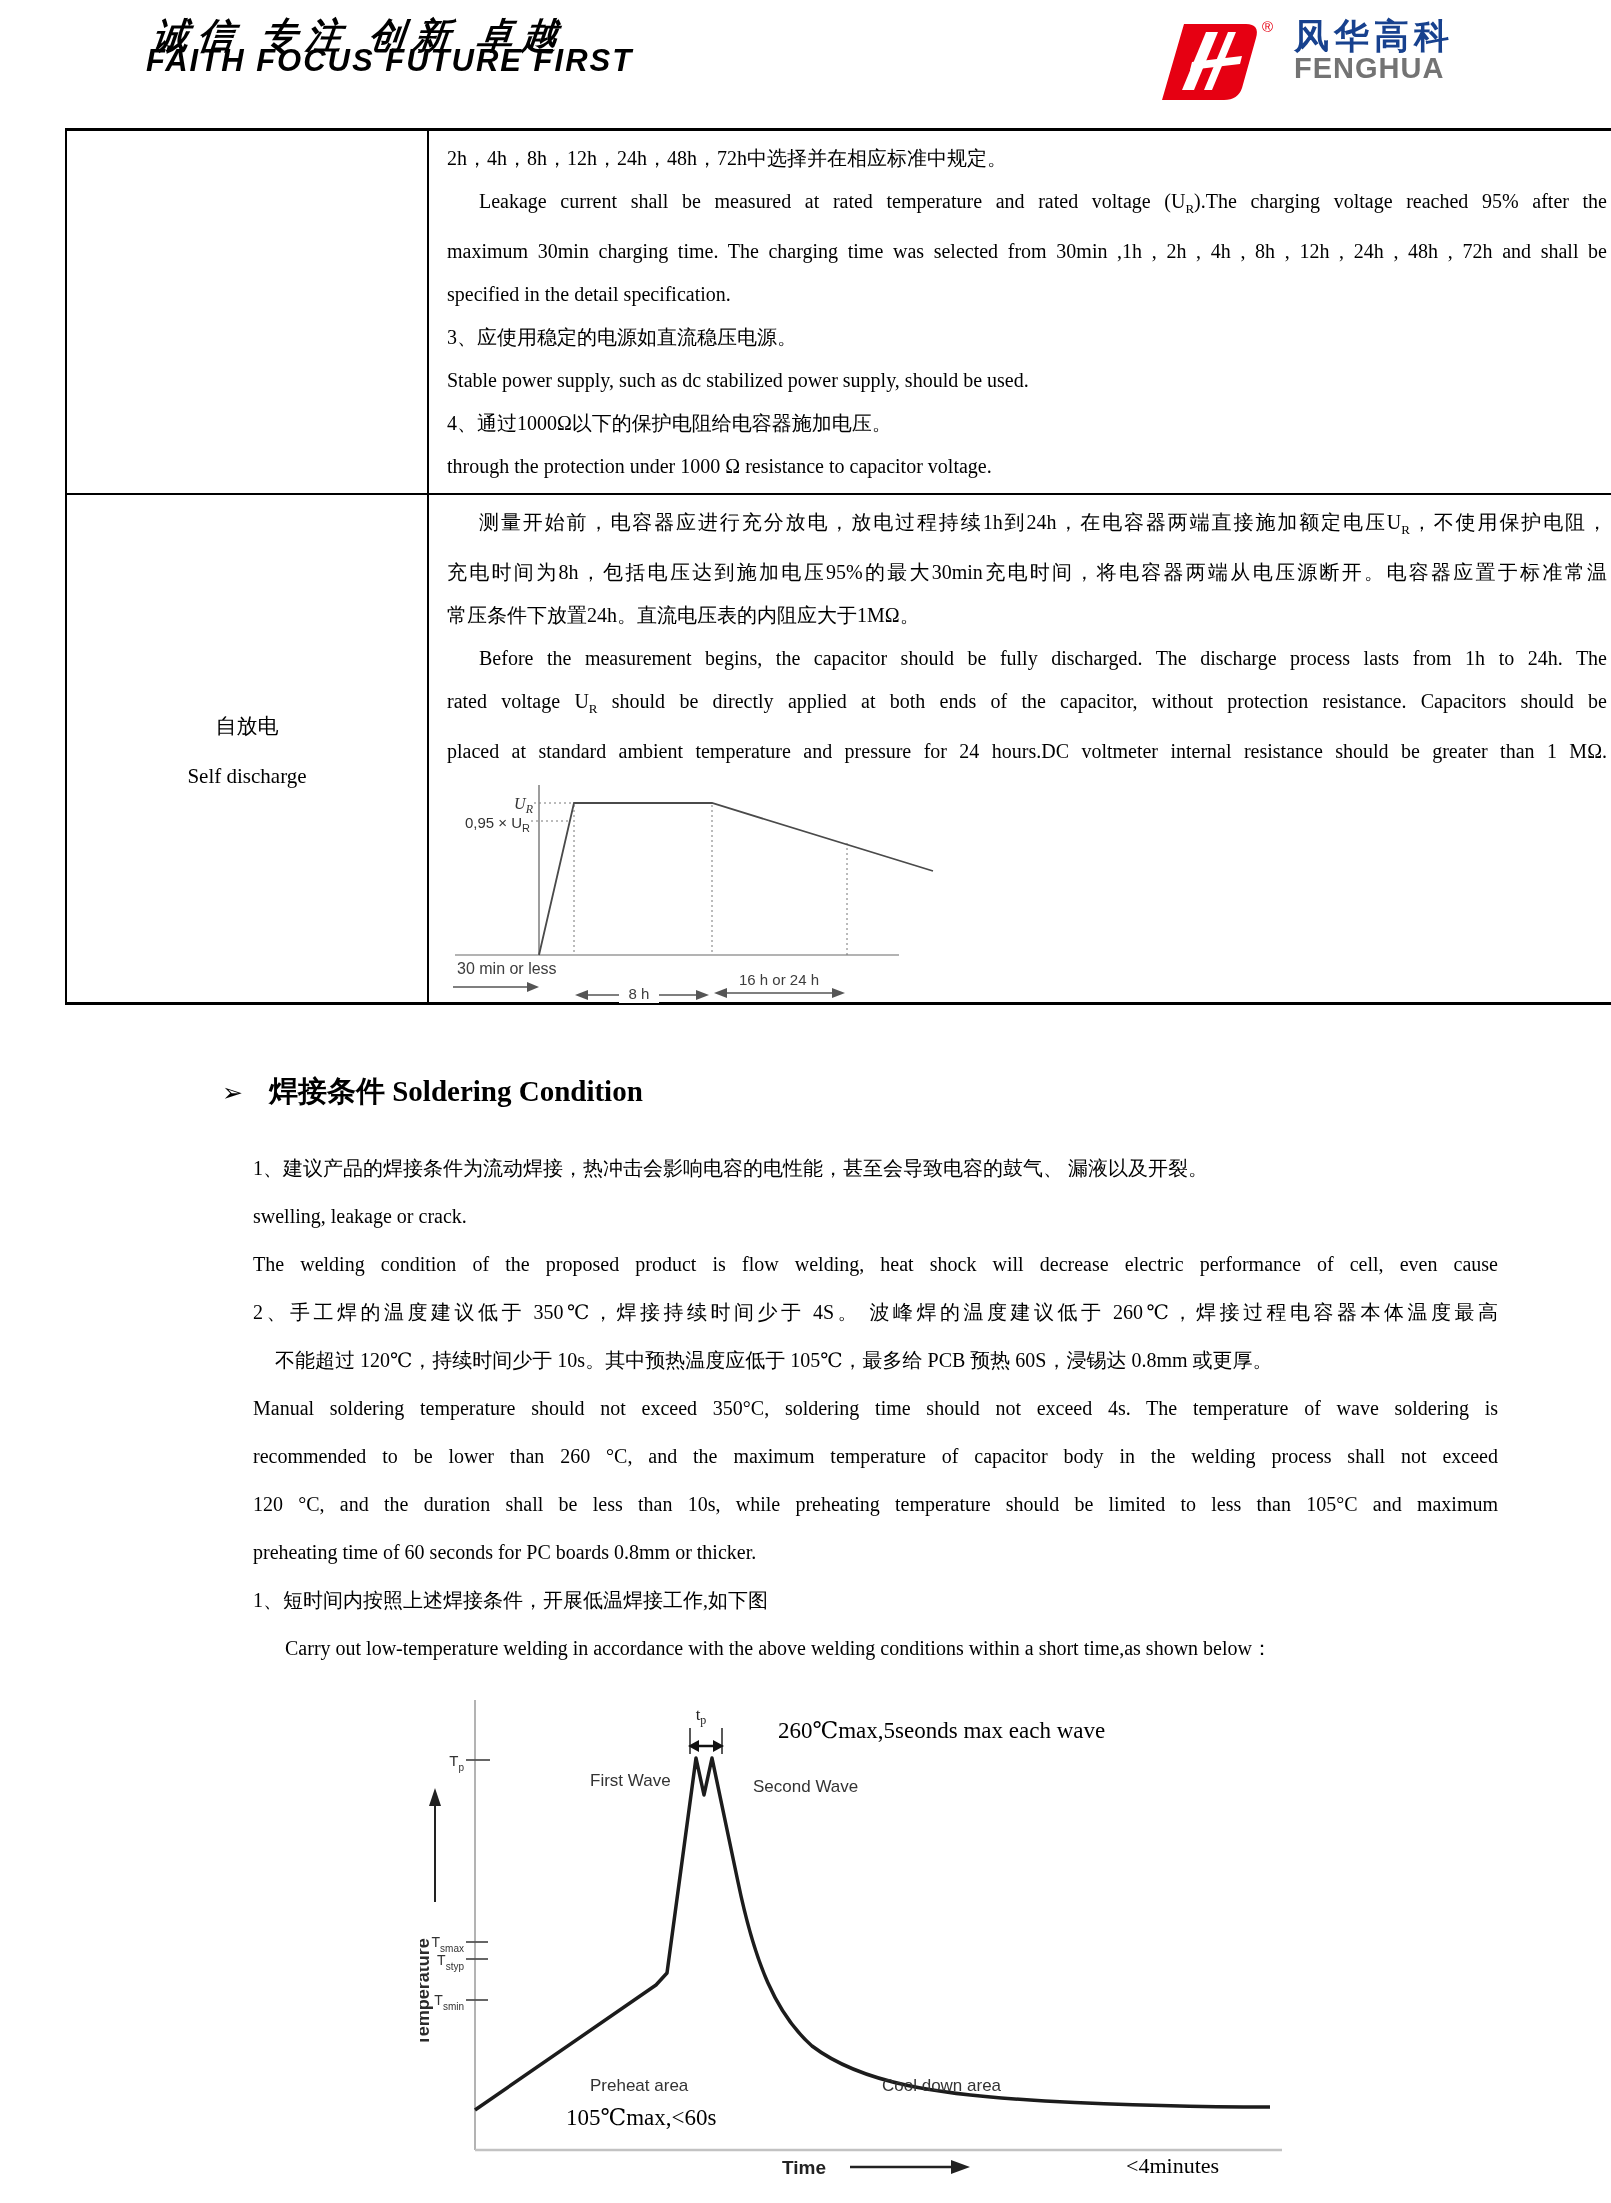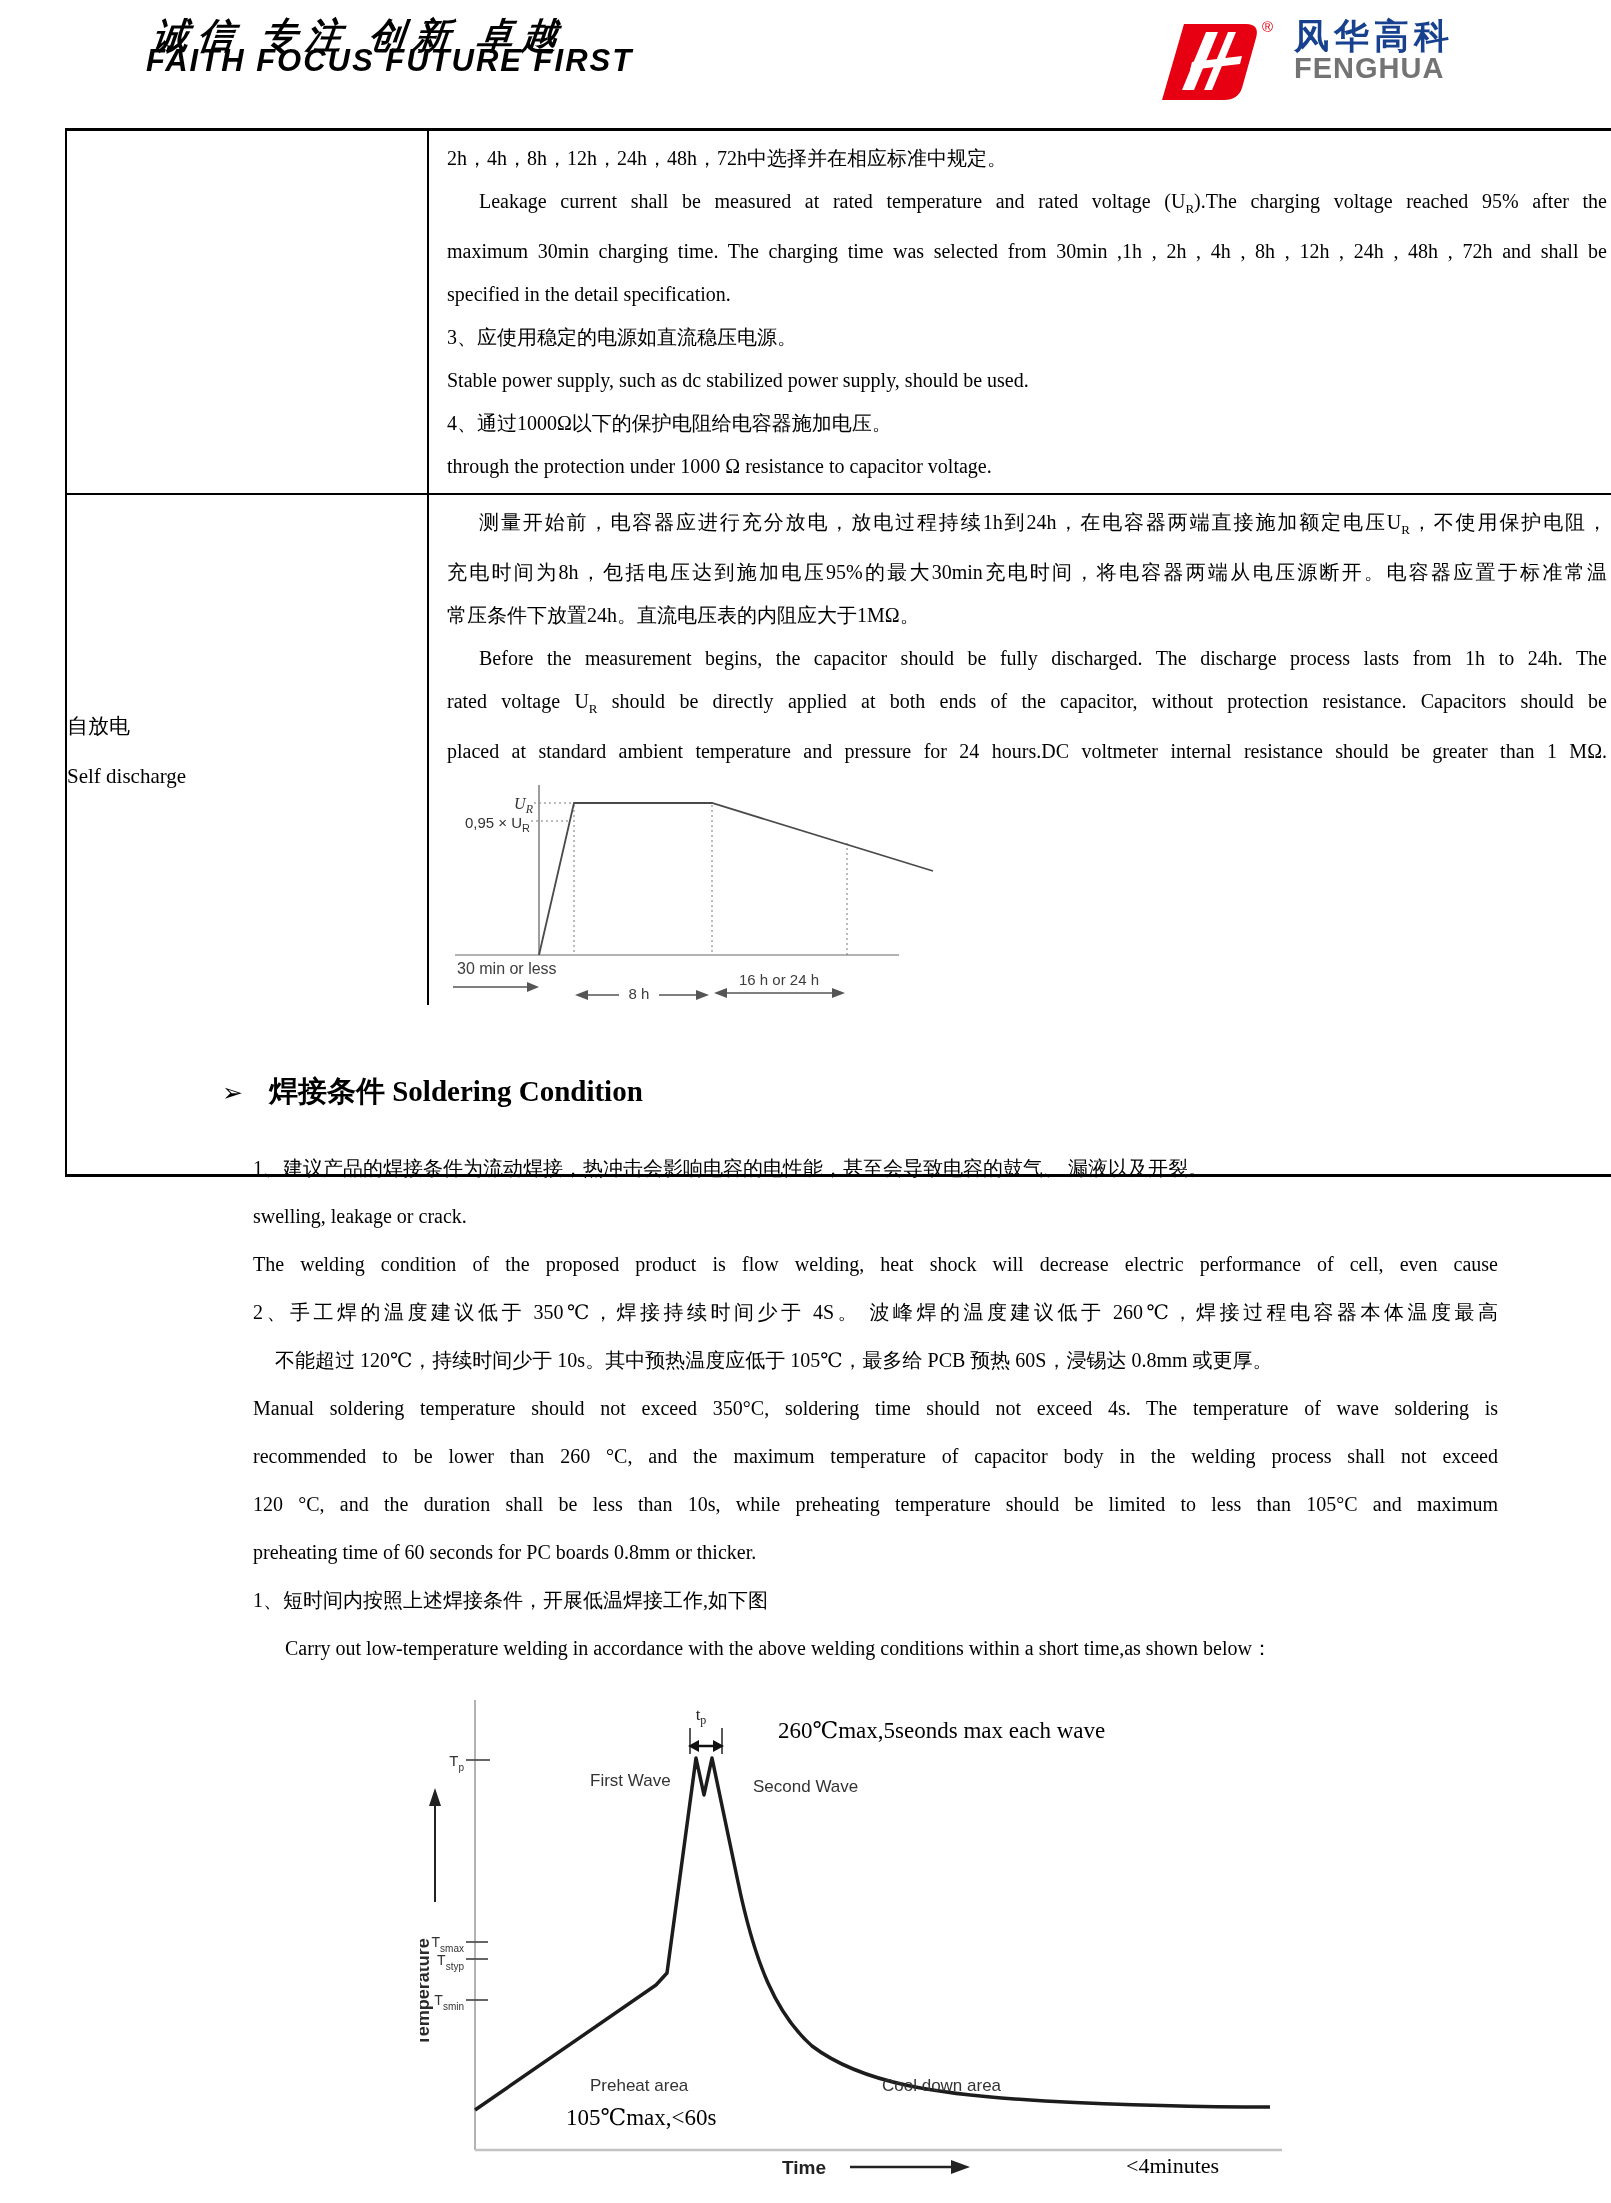--- a/index.html
+++ b/index.html
@@ -12,27 +12,27 @@
     letter-spacing:9px;transform:skewX(-6deg);}
   .slogan-en{position:absolute;left:146px;top:43px;font-size:31px;font-style:italic;font-weight:700;
     font-family:"Liberation Sans","DejaVu Sans",sans-serif;letter-spacing:2px;}
   .logo{position:absolute;left:1146px;top:16px;display:flex;align-items:flex-start;}
   .logo-text{margin-left:12px;}
   .brand-cn{font-size:35px;font-weight:700;letter-spacing:5px;
     font-family:"Liberation Sans","DejaVu Sans",sans-serif;line-height:1.15;}
   .brand-en{font-size:29px;font-weight:700;letter-spacing:1px;
     font-family:"Liberation Sans","DejaVu Sans",sans-serif;line-height:1.0;margin-top:-2px;}
   
-  .spec-table{position:absolute;left:65px;top:128px;width:1546px;height:1049px;
+  .spec-table{position:absolute;left:65px;top:128px;width:1546px;height:877px;
     border-top:3px solid #000;border-left:2px solid #000;border-bottom:3px solid #000;box-sizing:border-box;}
   .trow{display:flex;box-sizing:border-box;}
   .trow1{height:364px;border-bottom:2px solid #000;}
   .trow2{height:510px;}
   .tcell-label{width:362px;flex:none;border-right:2px solid #000;box-sizing:border-box;
-    display:flex;flex-direction:column;align-items:flex-start;justify-content:center;gap:24px;font-size:21px;}
+    display:flex;flex-direction:column;align-items:center;justify-content:center;gap:24px;font-size:21px;}
   .tcell-body{flex:1;padding:6px 0 0 18px;overflow:visible;}
   .line{font-size:20px;line-height:43px;white-space:nowrap;width:1160px;box-sizing:border-box;}
   .j{white-space:normal;text-align:justify;text-align-last:justify;}
   .ind1{padding-left:32px;}
   .ind2{padding-left:22px;}
   sub{font-size:13px;}
   
   .sec-heading{position:absolute;left:222px;top:1072px;display:flex;align-items:center;}
   .bullet{font-size:25px;margin-right:26px;}
   .sec-title{font-size:29px;font-weight:700;}

